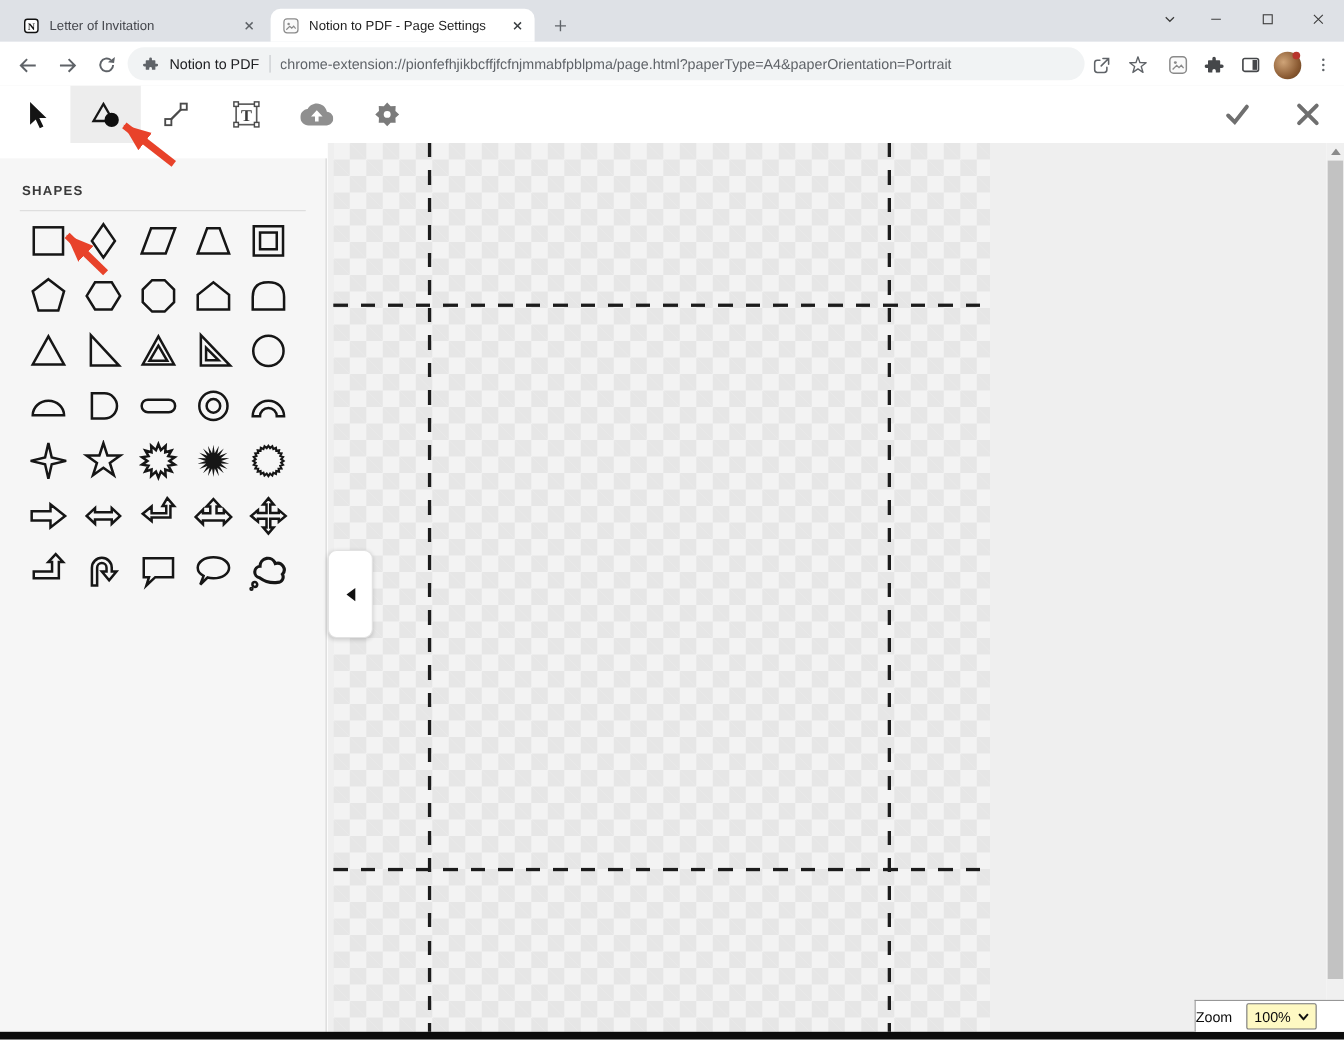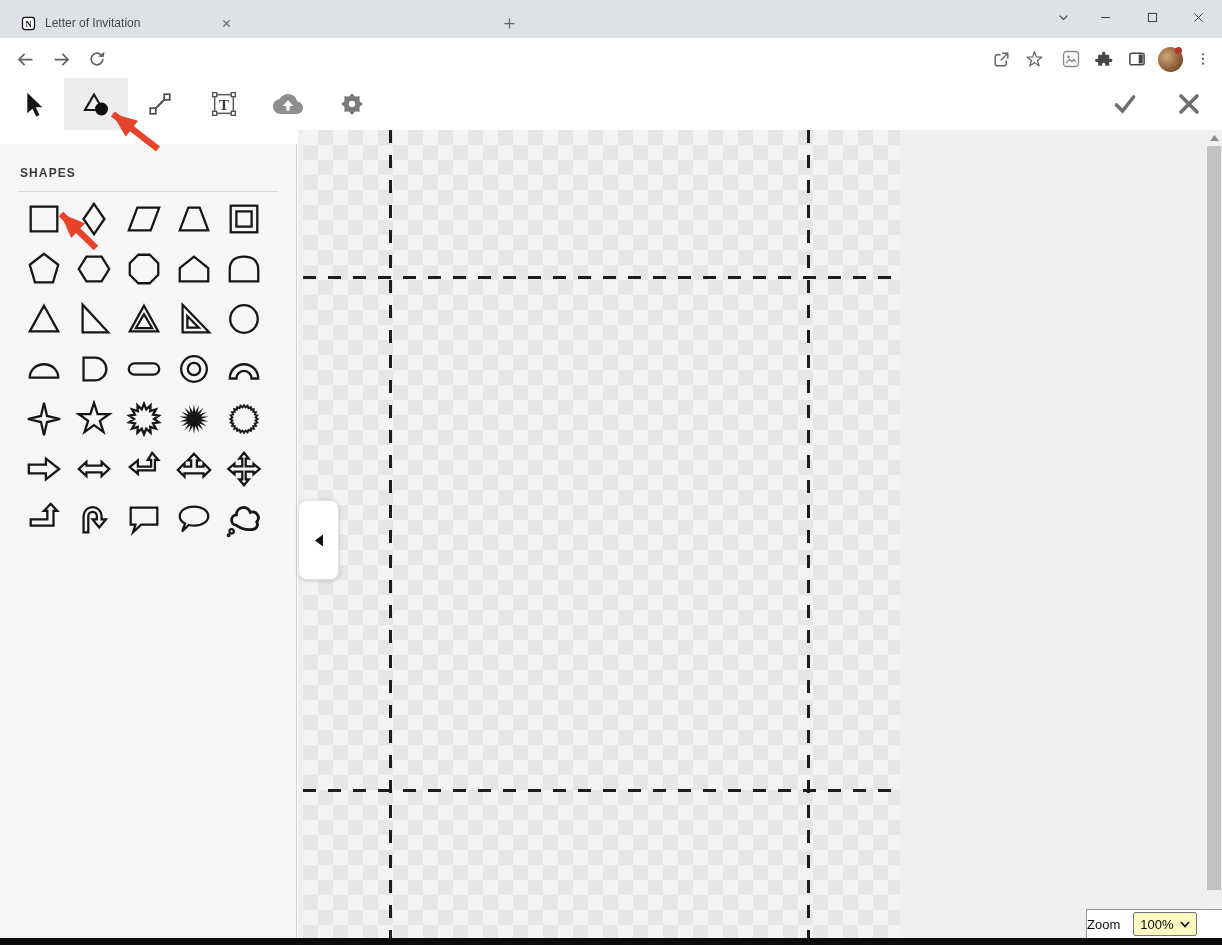--- a/index.html
+++ b/index.html
@@ -81,20 +81,31 @@
   <div class="tab tab-inactive">
     <svg width="17" height="17" viewBox="0 0 24 24">
         <rect x="3.5" y="3.5" width="17" height="17" rx="3.5" fill="#fff" stroke="#111" stroke-width="1.8"></rect>
         <text x="12" y="17" text-anchor="middle" font-size="13" font-weight="bold" font-family="Liberation Serif, serif" fill="#111">N</text>
       </svg>
     <span class="tab-title">Letter of Invitation</span>
     <svg width="11" height="11" viewBox="0 0 14 14">
         <path d="M3,3 L11,11 M11,3 L3,11" stroke="#5f6368" stroke-width="1.7" fill="none"></path>
       </svg>
   </div>
+  <div class="tab tab-active">
+    <svg width="17" height="17" viewBox="0 0 24 24">
+        <rect x="3" y="3" width="18" height="18" rx="4" fill="#fafafa" stroke="#8a8a8a" stroke-width="1.6"></rect>
+        <circle cx="9" cy="9.5" r="1.6" fill="#8a8a8a"></circle>
+        <path d="M6,17 L10.5,12.5 L13,15 L15.5,12.5 L18,15.5" stroke="#8a8a8a" fill="none" stroke-width="1.5"></path>
+      </svg>
+    <span class="tab-title">Notion to PDF - Page Settings</span>
+    <svg width="11" height="11" viewBox="0 0 14 14">
+        <path d="M3,3 L11,11 M11,3 L3,11" stroke="#3c4043" stroke-width="1.7" fill="none"></path>
+      </svg>
+  </div>
   <div class="newtab">
     <svg width="15" height="15" viewBox="0 0 24 24">
         <path d="M12,4 v16 M4,12 h16" stroke="#5f6368" stroke-width="2" fill="none"></path>
       </svg>
   </div>
   <div class="winctl" style="left:1048px">
     <svg width="15" height="15" viewBox="0 0 24 24">
         <path d="M6,9 l6,6 6,-6" stroke="#3c3c3c" stroke-width="1.8" fill="none"></path>
       </svg>
   </div>
@@ -124,20 +135,28 @@
   <div class="navbtn" style="left:48px">
     <svg width="21" height="21" viewBox="0 0 24 24">
         <path d="M4,12 H19 M13,5.5 L19.5,12 L13,18.5" stroke="#5f6368" stroke-width="2" fill="none"></path>
       </svg>
   </div>
   <div class="navbtn" style="left:84px">
     <svg width="20" height="20" viewBox="0 0 24 24">
         <path d="M19,12 a7,7 0 1 1 -2.5,-5.4" stroke="#5f6368" stroke-width="2.1" fill="none"></path>
         <polygon points="20.3,3.2 20.3,10 13.5,10" fill="#5f6368" transform="rotate(8 20 8)"></polygon>
       </svg>
+  </div>
+  <div class="omnibox">
+    <svg width="15" height="15" viewBox="0 0 24 24">
+        <path d="M20,11h-2V7a1,1 0 0 0 -1,-1h-4V4a2,2 0 1 0 -4,0v2H5A1,1 0 0 0 4,7v4H2a2,2 0 1 0 0,4h2v4a1,1 0 0 0 1,1h4v-2a2,2 0 1 1 4,0v2h4a1,1 0 0 0 1,-1v-4h2a2,2 0 1 0 0,-4Z" fill="#5f6368"></path>
+      </svg>
+    <span class="omni-name">Notion to PDF</span>
+    <span class="omni-sep"></span>
+    <span class="omni-url">chrome-extension://pionfefhjikbcffjfcfnjmmabfpblpma/page.html?paperType=A4&amp;paperOrientation=Portrait</span>
   </div>
   <div class="navbtn" style="left:988px">
     <svg width="19" height="19" viewBox="0 0 24 24">
         <path d="M13.5,4 H20 V10.5 M20,4 L11.5,12.5 M10,6 H7 a3,3 0 0 0 -3,3 v8 a3,3 0 0 0 3,3 h8 a3,3 0 0 0 3,-3 v-3" stroke="#5f6368" stroke-width="1.8" fill="none" stroke-linecap="round"></path>
       </svg>
   </div>
   <div class="navbtn" style="left:1021px">
     <svg width="19" height="19" viewBox="0 0 40 40">
         <polygon stroke="#5f6368" stroke-width="2.6" fill="none" stroke-linejoin="round" points="20.00,3.50 23.88,14.66 35.69,14.90 26.28,22.04 29.70,33.35 20.00,26.60 10.30,33.35 13.72,22.04 4.31,14.90 16.12,14.66"></polygon>
       </svg>

